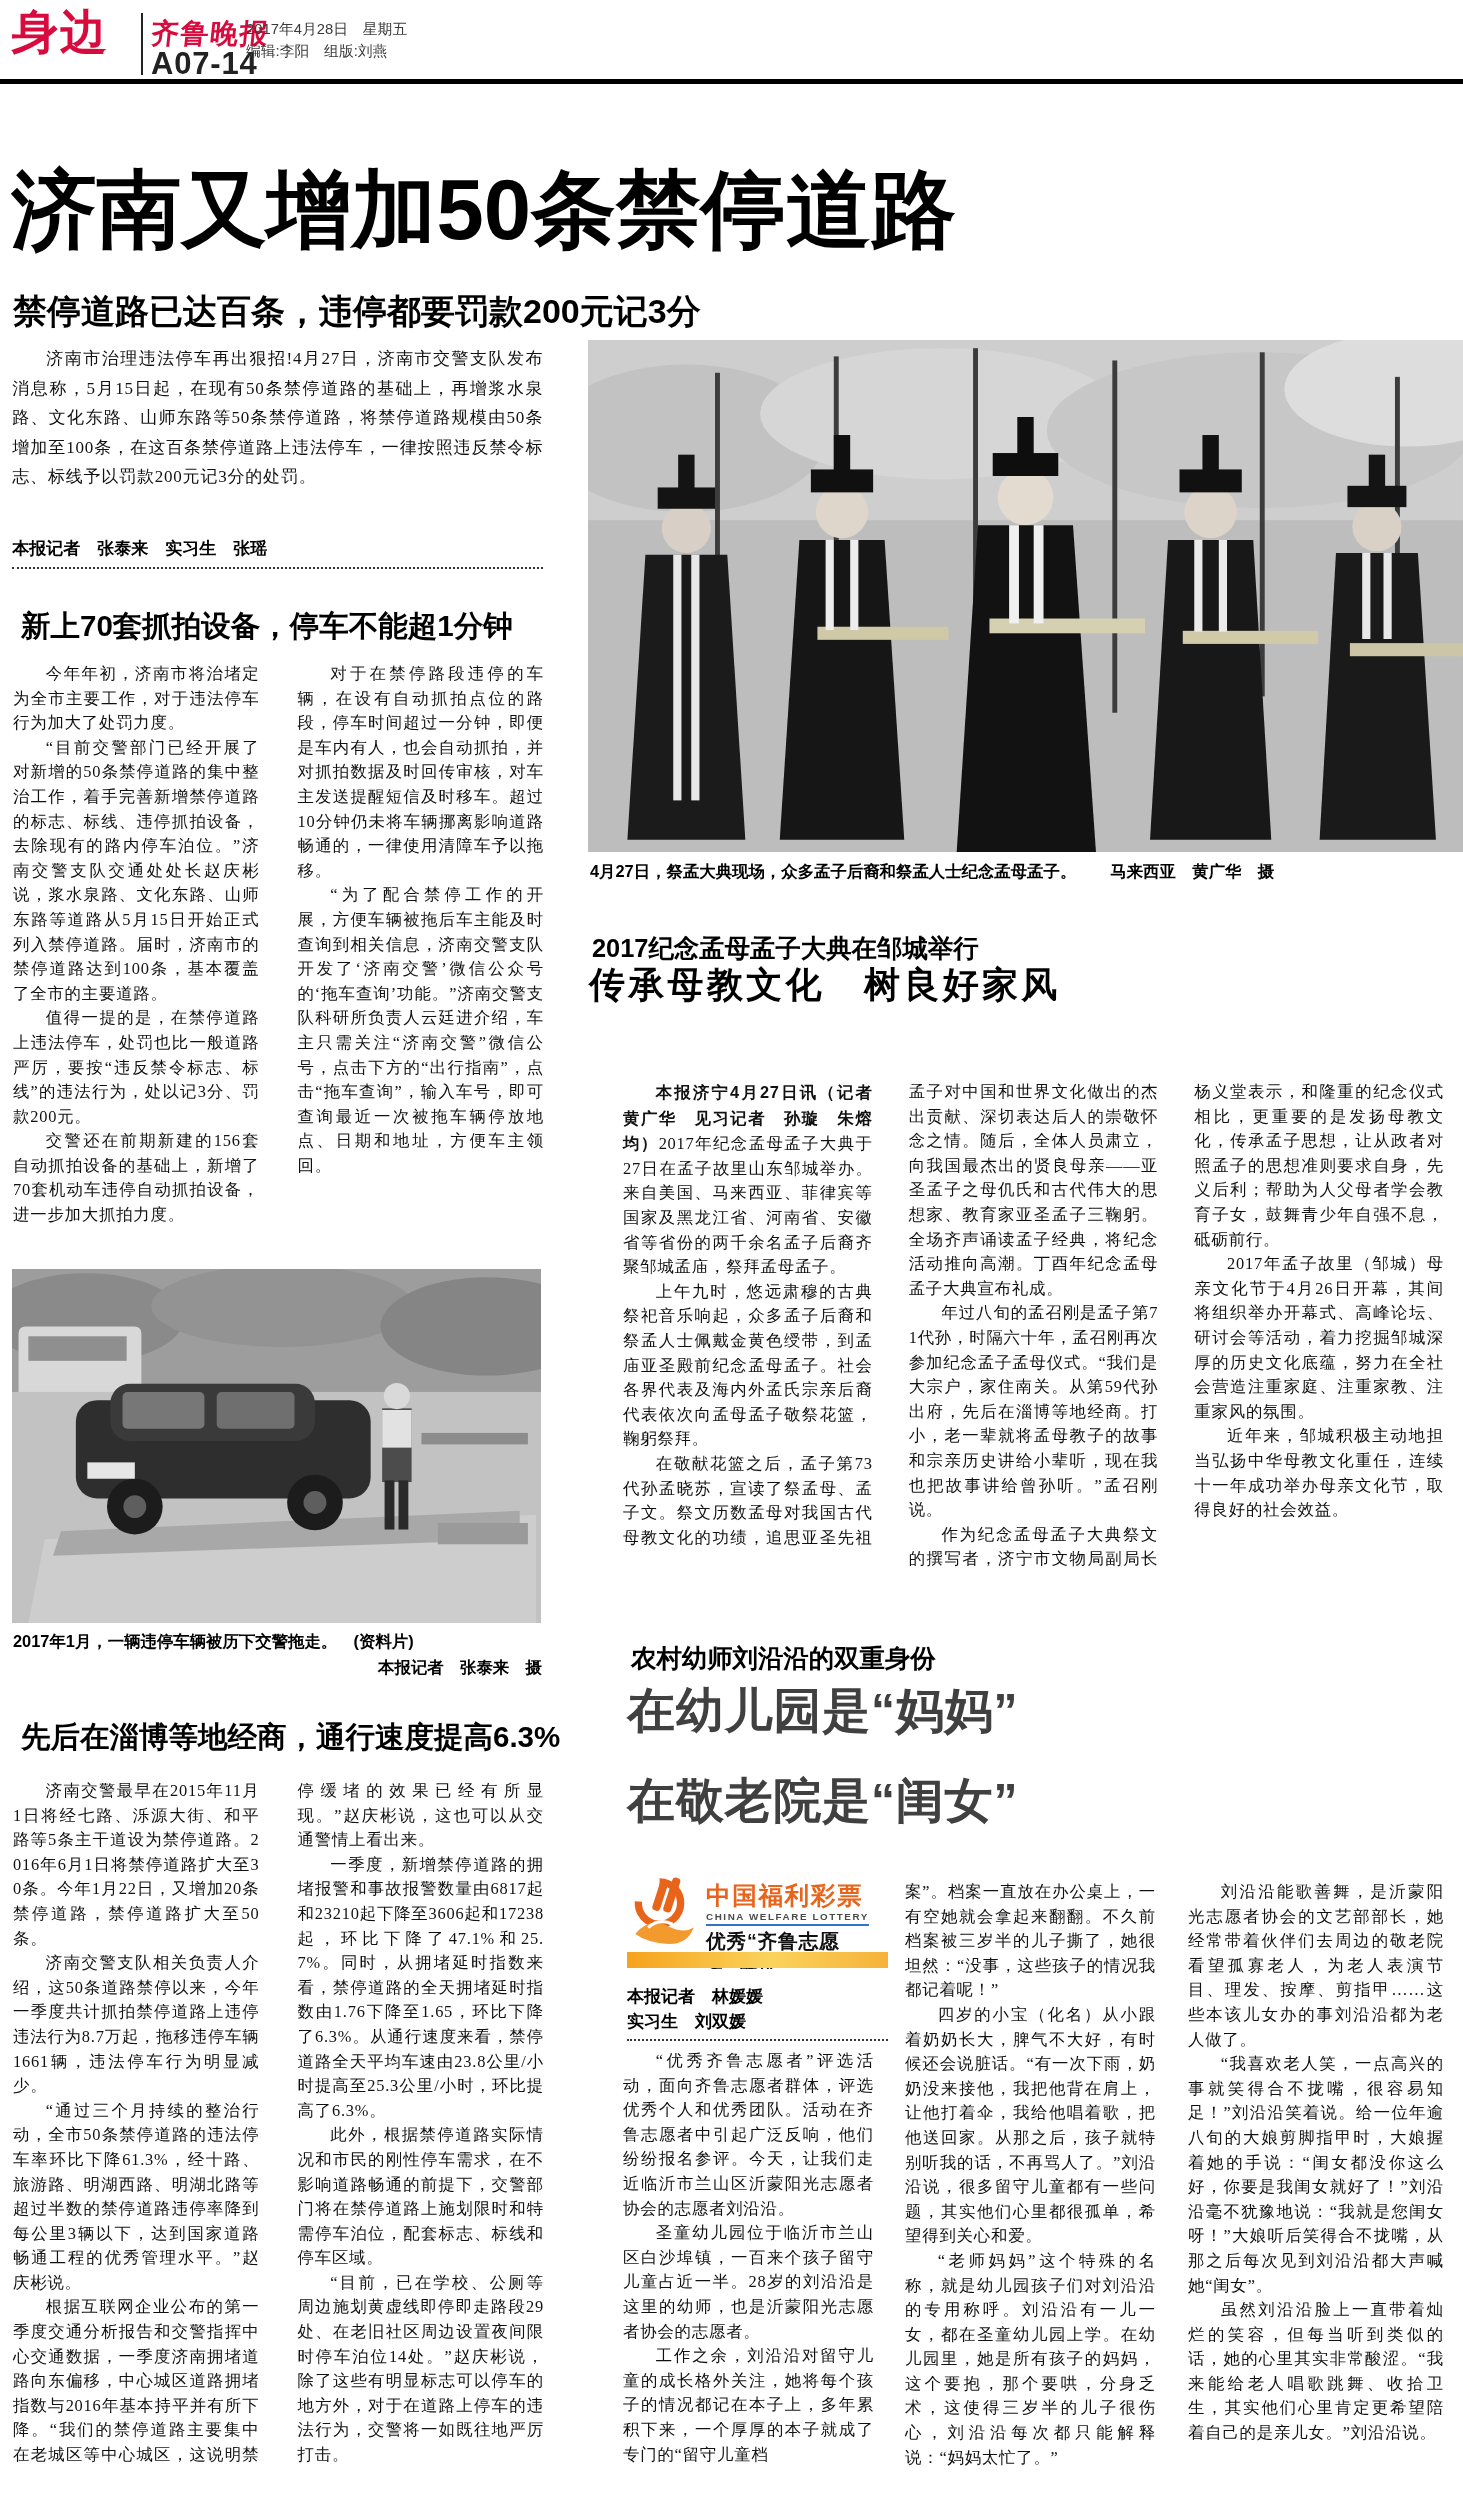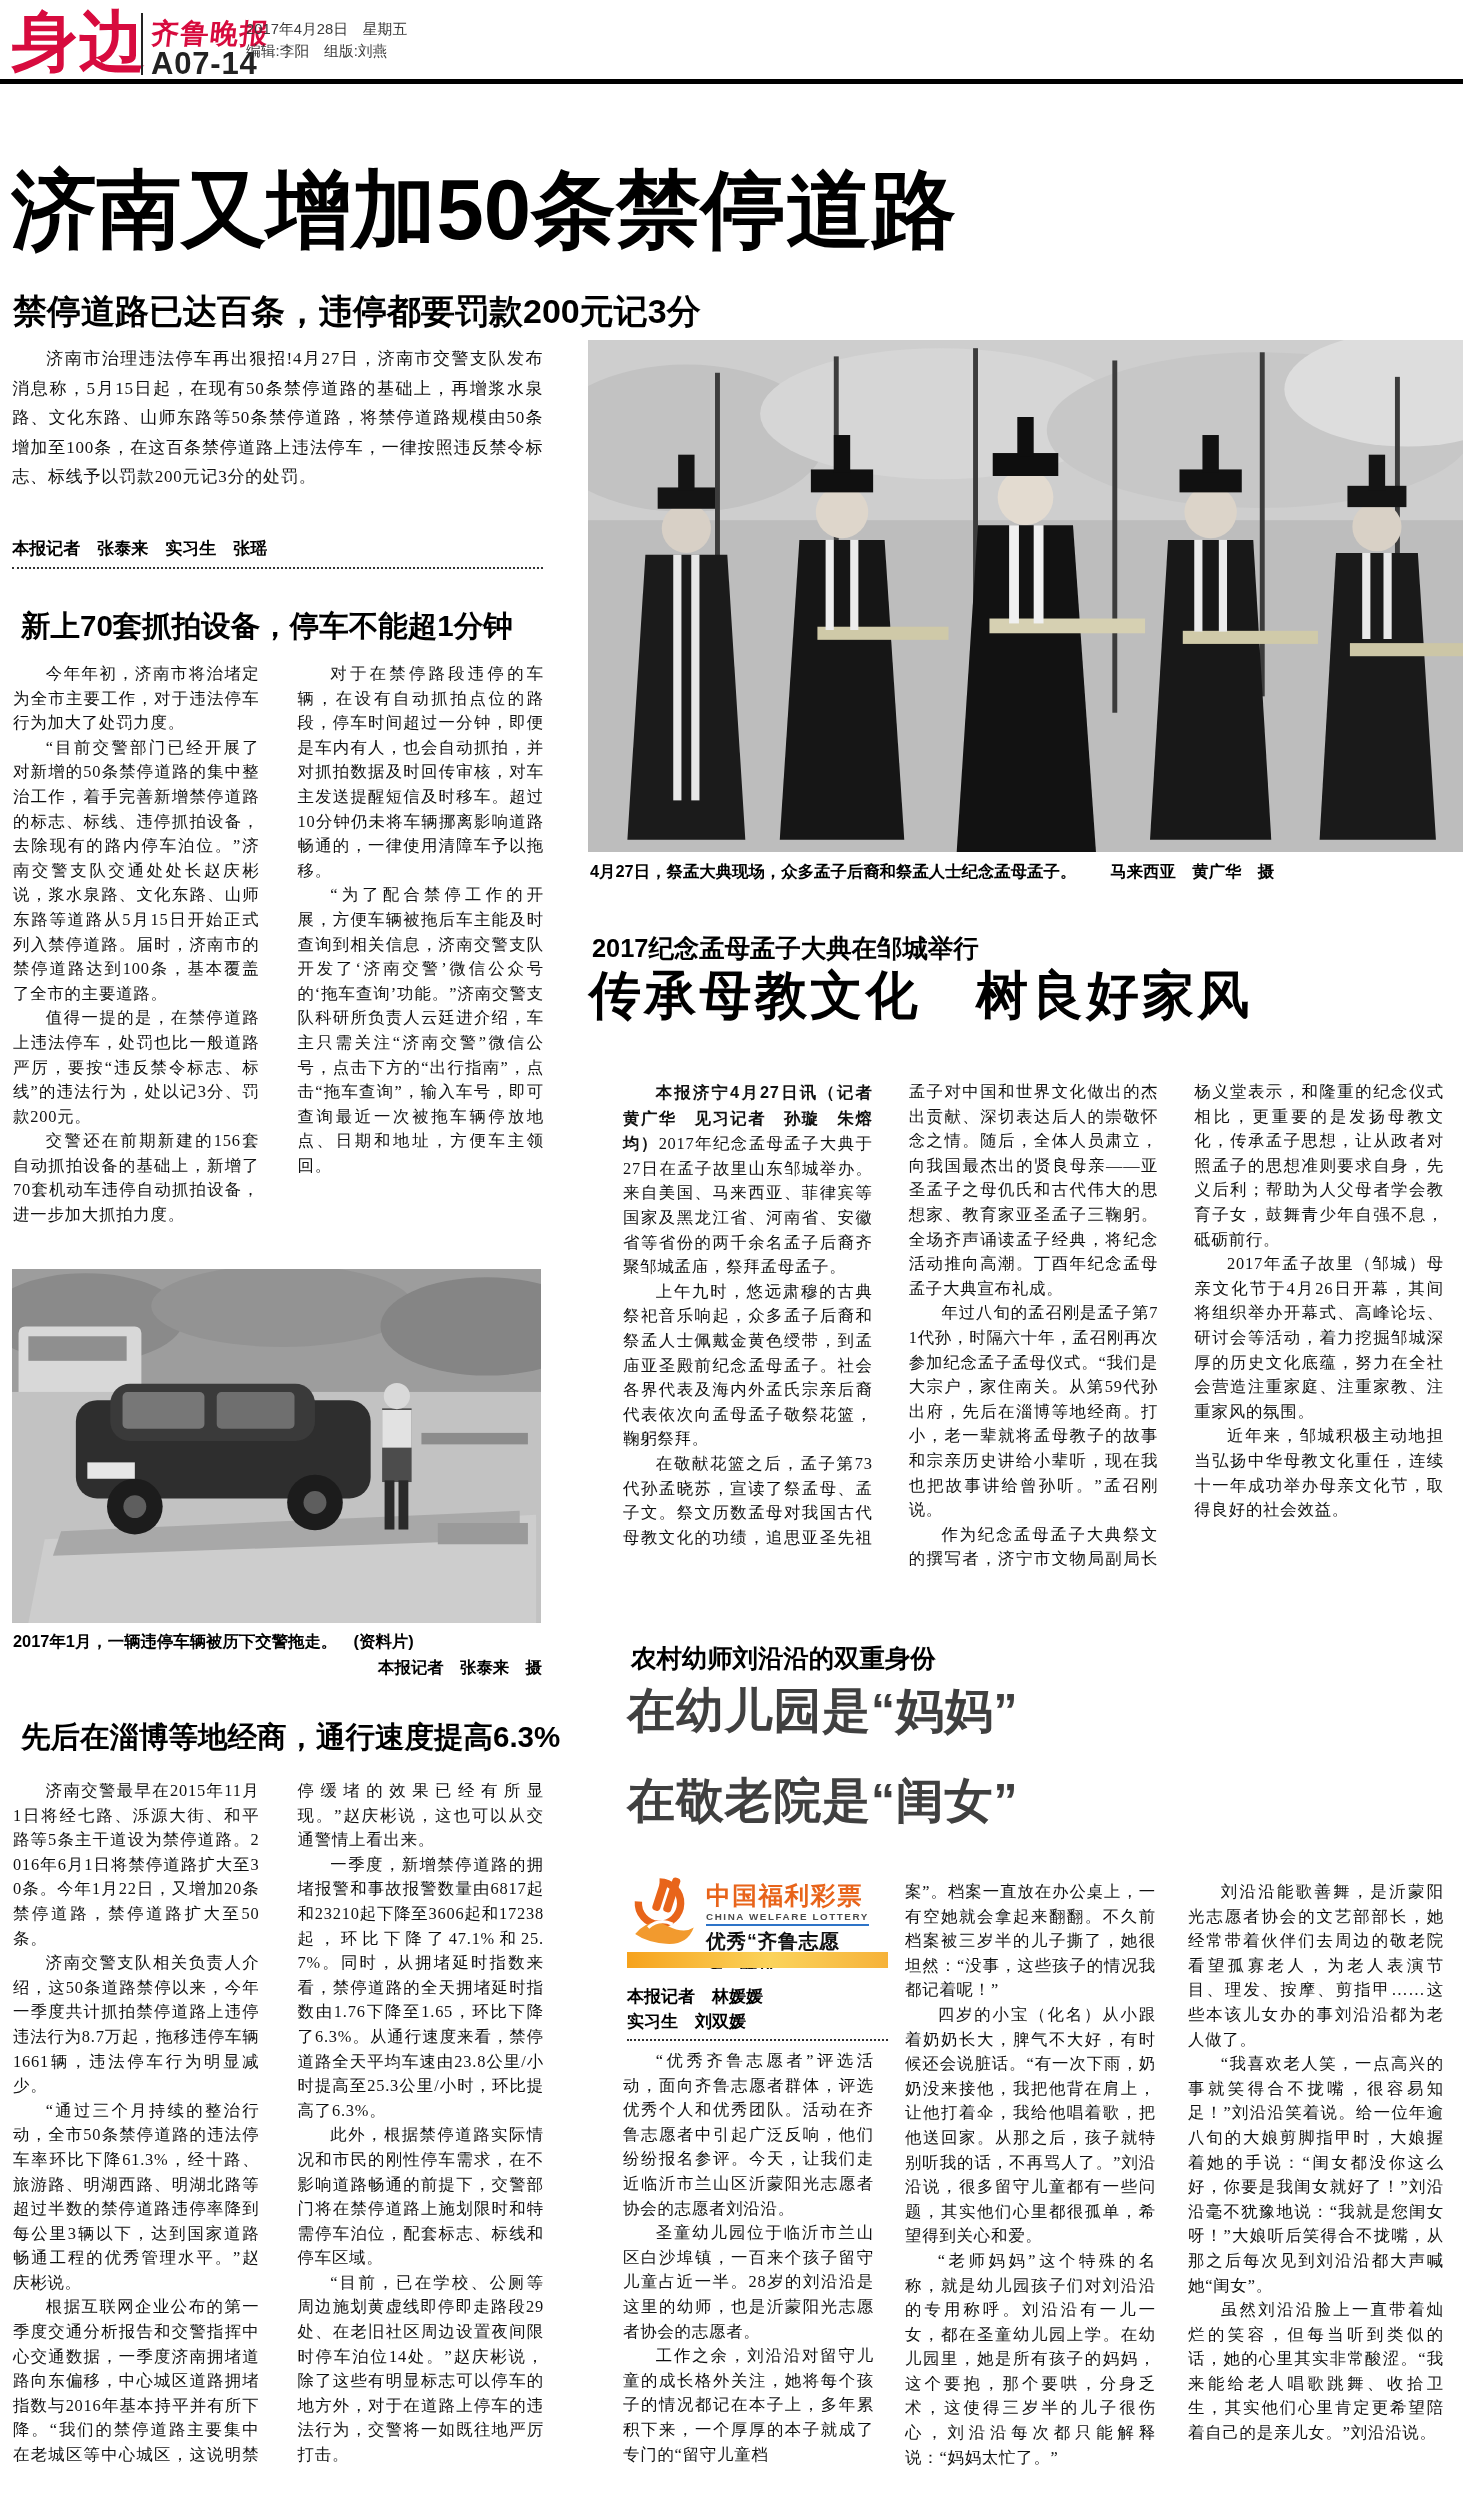--- a/index.html
+++ b/index.html
@@ -1,21 +1,21 @@
 <!DOCTYPE html>
 <html style="font-size:13px"><head>
 <meta charset="utf-8">
 <style>
   html,body{margin:0;padding:0;background:#e8e8e8;}
   #page{position:relative;width:1463px;height:2512px;background:#ffffff;margin:0 auto;overflow:hidden;
         font-family:"Liberation Serif", serif;color:#111;}
   .abs{position:absolute;}
 
   
-  .section-logo{font-family:"Liberation Sans",sans-serif;font-weight:bold;font-size:66px;line-height:1;letter-spacing:1.6px;}
+  .section-logo{font-family:"Liberation Sans",sans-serif;font-weight:bold;font-size:47px;line-height:1;letter-spacing:1.6px;}
   .hdr-divider{width:1.6px;background:#222;}
   .masthead{font-family:"DejaVu Serif",serif;font-weight:bold;font-size:28px;transform:skewX(-6deg);letter-spacing:1.6px;}
   .pageno{font-family:"Liberation Sans",sans-serif;font-weight:600;font-size:31px;color:#222;letter-spacing:0.8px;}
   .hdr-meta{font-family:"Liberation Sans",sans-serif;font-size:14.8px;color:#3a3a3a;line-height:22px;}
   .black-rule{height:4.9px;background:#000;}
 
   
   .hl-main{font-family:"Liberation Sans",sans-serif;font-weight:bold;font-size:85px;line-height:1.08;color:#000;letter-spacing:0;}
   .hl-sub{font-family:"Liberation Sans",sans-serif;font-weight:bold;font-size:34px;color:#000;}
   .lead{font-size:17px;line-height:29.5px;text-align:justify;text-indent:2em;letter-spacing:0.8px;word-break:break-all;}
@@ -27,21 +27,21 @@
   .bodytext{font-size:16.4px;line-height:24.6px;letter-spacing:0.8px;word-break:break-all;}
   .para{margin:0;text-indent:2em;text-align:justify;}
   .para.noind{text-indent:0;}
   .para b{font-family:"Liberation Sans",sans-serif;font-weight:bold;}
   .caption{font-family:"Liberation Sans",sans-serif;font-weight:bold;font-size:16.4px;color:#000;}
   .photo-frame{background:#b9b9b9;overflow:hidden;}
   .photo-frame svg{display:block;}
 
   
   .kicker{font-family:"Liberation Sans",sans-serif;font-weight:bold;font-size:25.4px;color:#000;}
-  .hl-2{font-family:"Liberation Sans",sans-serif;font-weight:bold;font-size:52px;letter-spacing:3.3px;color:#000;}
+  .hl-2{font-family:"Liberation Sans",sans-serif;font-weight:bold;font-size:36px;letter-spacing:3.3px;color:#000;}
 
   
   .hl-3{font-family:"Liberation Sans",sans-serif;font-weight:bold;font-size:48px;color:#404040;letter-spacing:0.8px;}
   .lottery-box{overflow:hidden;}
   .lot-cn{font-family:"Liberation Sans",sans-serif;font-weight:bold;font-size:24.6px;color:#e8641a;letter-spacing:1.6px;line-height:1;}
   .lot-en{font-family:"Liberation Sans",sans-serif;font-weight:bold;font-size:9.8px;color:#4a4a4a;letter-spacing:1.6px;border-bottom:2.5px solid #2e74c8;padding-bottom:1.6px;}
   .lot-campaign{font-family:"Liberation Sans",sans-serif;font-weight:bold;font-size:19.7px;color:#111;letter-spacing:0.8px;}
   .lot-band{background:linear-gradient(90deg,#f6a21c,#fbd35b 55%,#f6b23a);}
 </style>
 </head>

